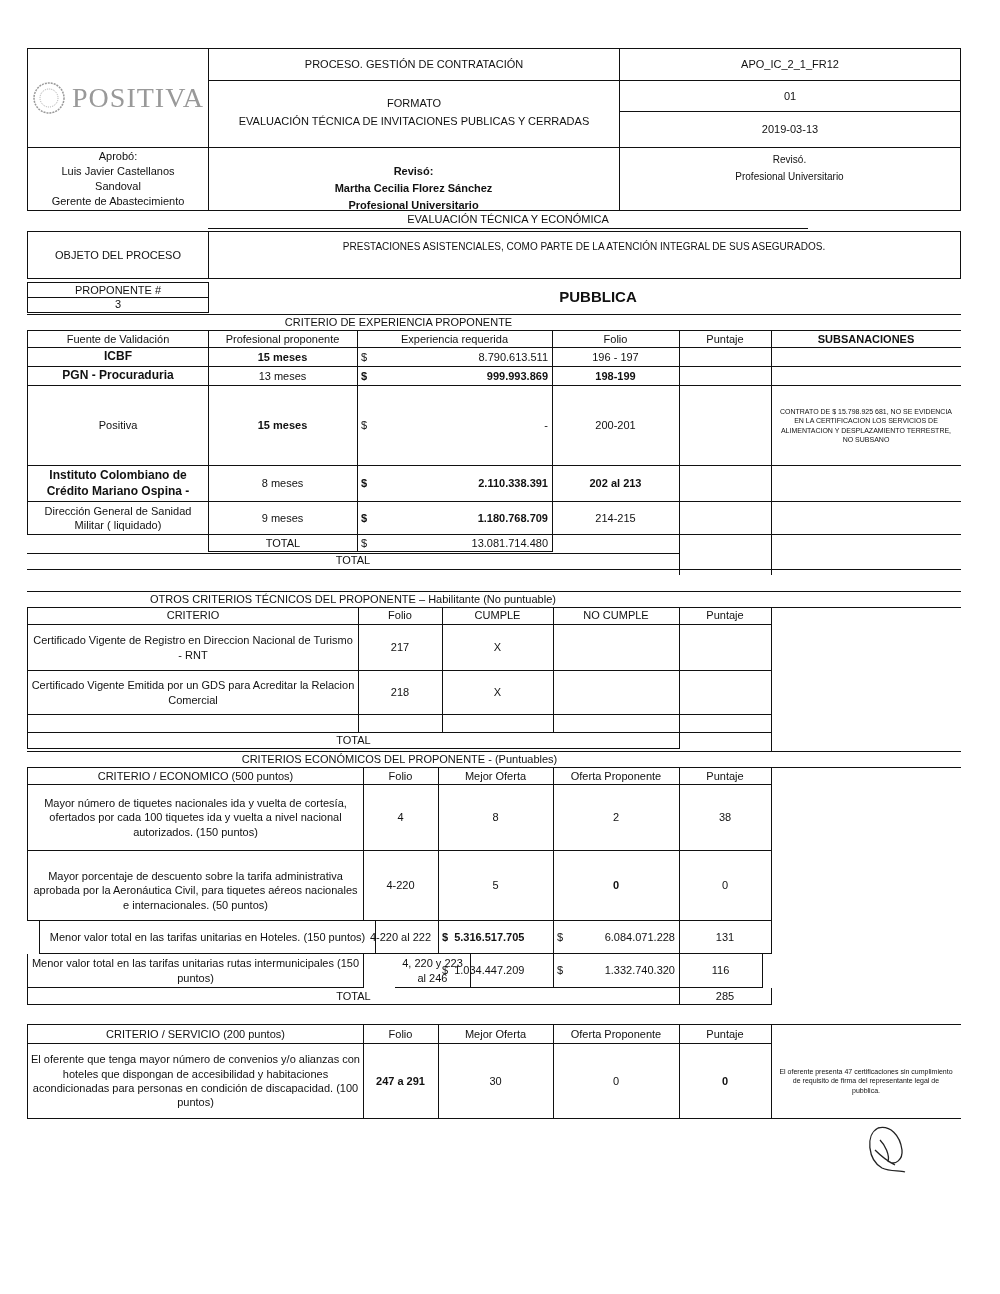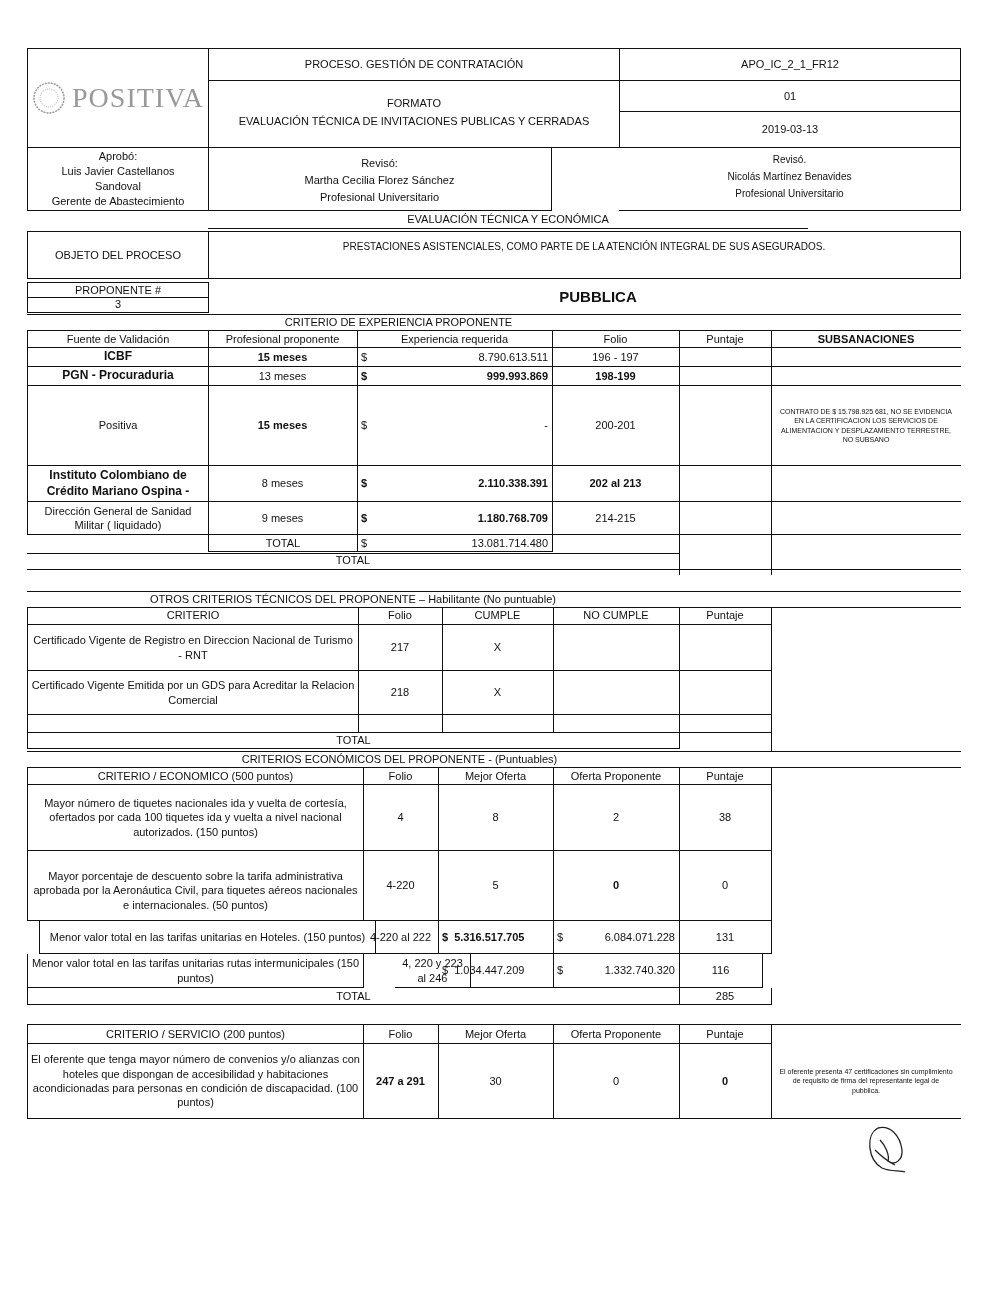--- a/index.html
+++ b/index.html
@@ -41,28 +41,27 @@
 </div>
 <div class="cell b" style="left:619px;top:80px;width:342px;height:32px;">01</div>
 <div class="cell b" style="left:619px;top:111px;width:342px;height:37px;">2019-03-13</div>
 
 <div class="abs br bb bl" style="left:27px;top:147px;width:182px;height:64px;text-align:center;font-size:11px;line-height:15px;padding-top:2px;">
   <div>Aprobó:</div>
   <div>Luis Javier Castellanos</div>
   <div>Sandoval</div>
   <div>Gerente de Abastecimiento</div>
 </div>
-<div class="abs br bb" style="left:208px;top:147px;width:344px;height:64px;text-align:center;font-size:11px;line-height:17px;padding-top:8px;">
+<div class="abs br bb" style="left:208px;top:147px;width:412px;height:64px;text-align:center;font-size:11px;line-height:17px;padding-top:16px;font-weight:bold;">
   <div>Revisó:</div>
   <div>Martha Cecilia Florez Sánchez</div>
   <div>Profesional Universitario</div>
 </div>
 <div class="abs br bb" style="left:619px;top:147px;width:342px;height:64px;text-align:center;font-size:10px;line-height:17px;padding-top:4px;">
   <div>Revisó.</div>
-  <div>Nicolás Martínez Benavides</div>
   <div>Profesional Universitario</div>
 </div>
 
 <div class="cell bb" style="left:208px;top:211px;width:600px;height:18px;">EVALUACIÓN TÉCNICA Y ECONÓMICA</div>
 <div class="cell b" style="left:27px;top:231px;width:182px;height:48px;">OBJETO DEL PROCESO</div>
 <div class="abs bt bb br" style="left:208px;top:231px;width:753px;height:48px;text-align:center;font-size:10px;line-height:15px;padding-top:7px;">
   <div>PRESTACIONES ASISTENCIALES, COMO PARTE DE LA ATENCIÓN INTEGRAL DE SUS ASEGURADOS.</div>
 </div>
 
 <div class="cell b" style="left:27px;top:282px;width:182px;height:16px;">PROPONENTE #</div>

